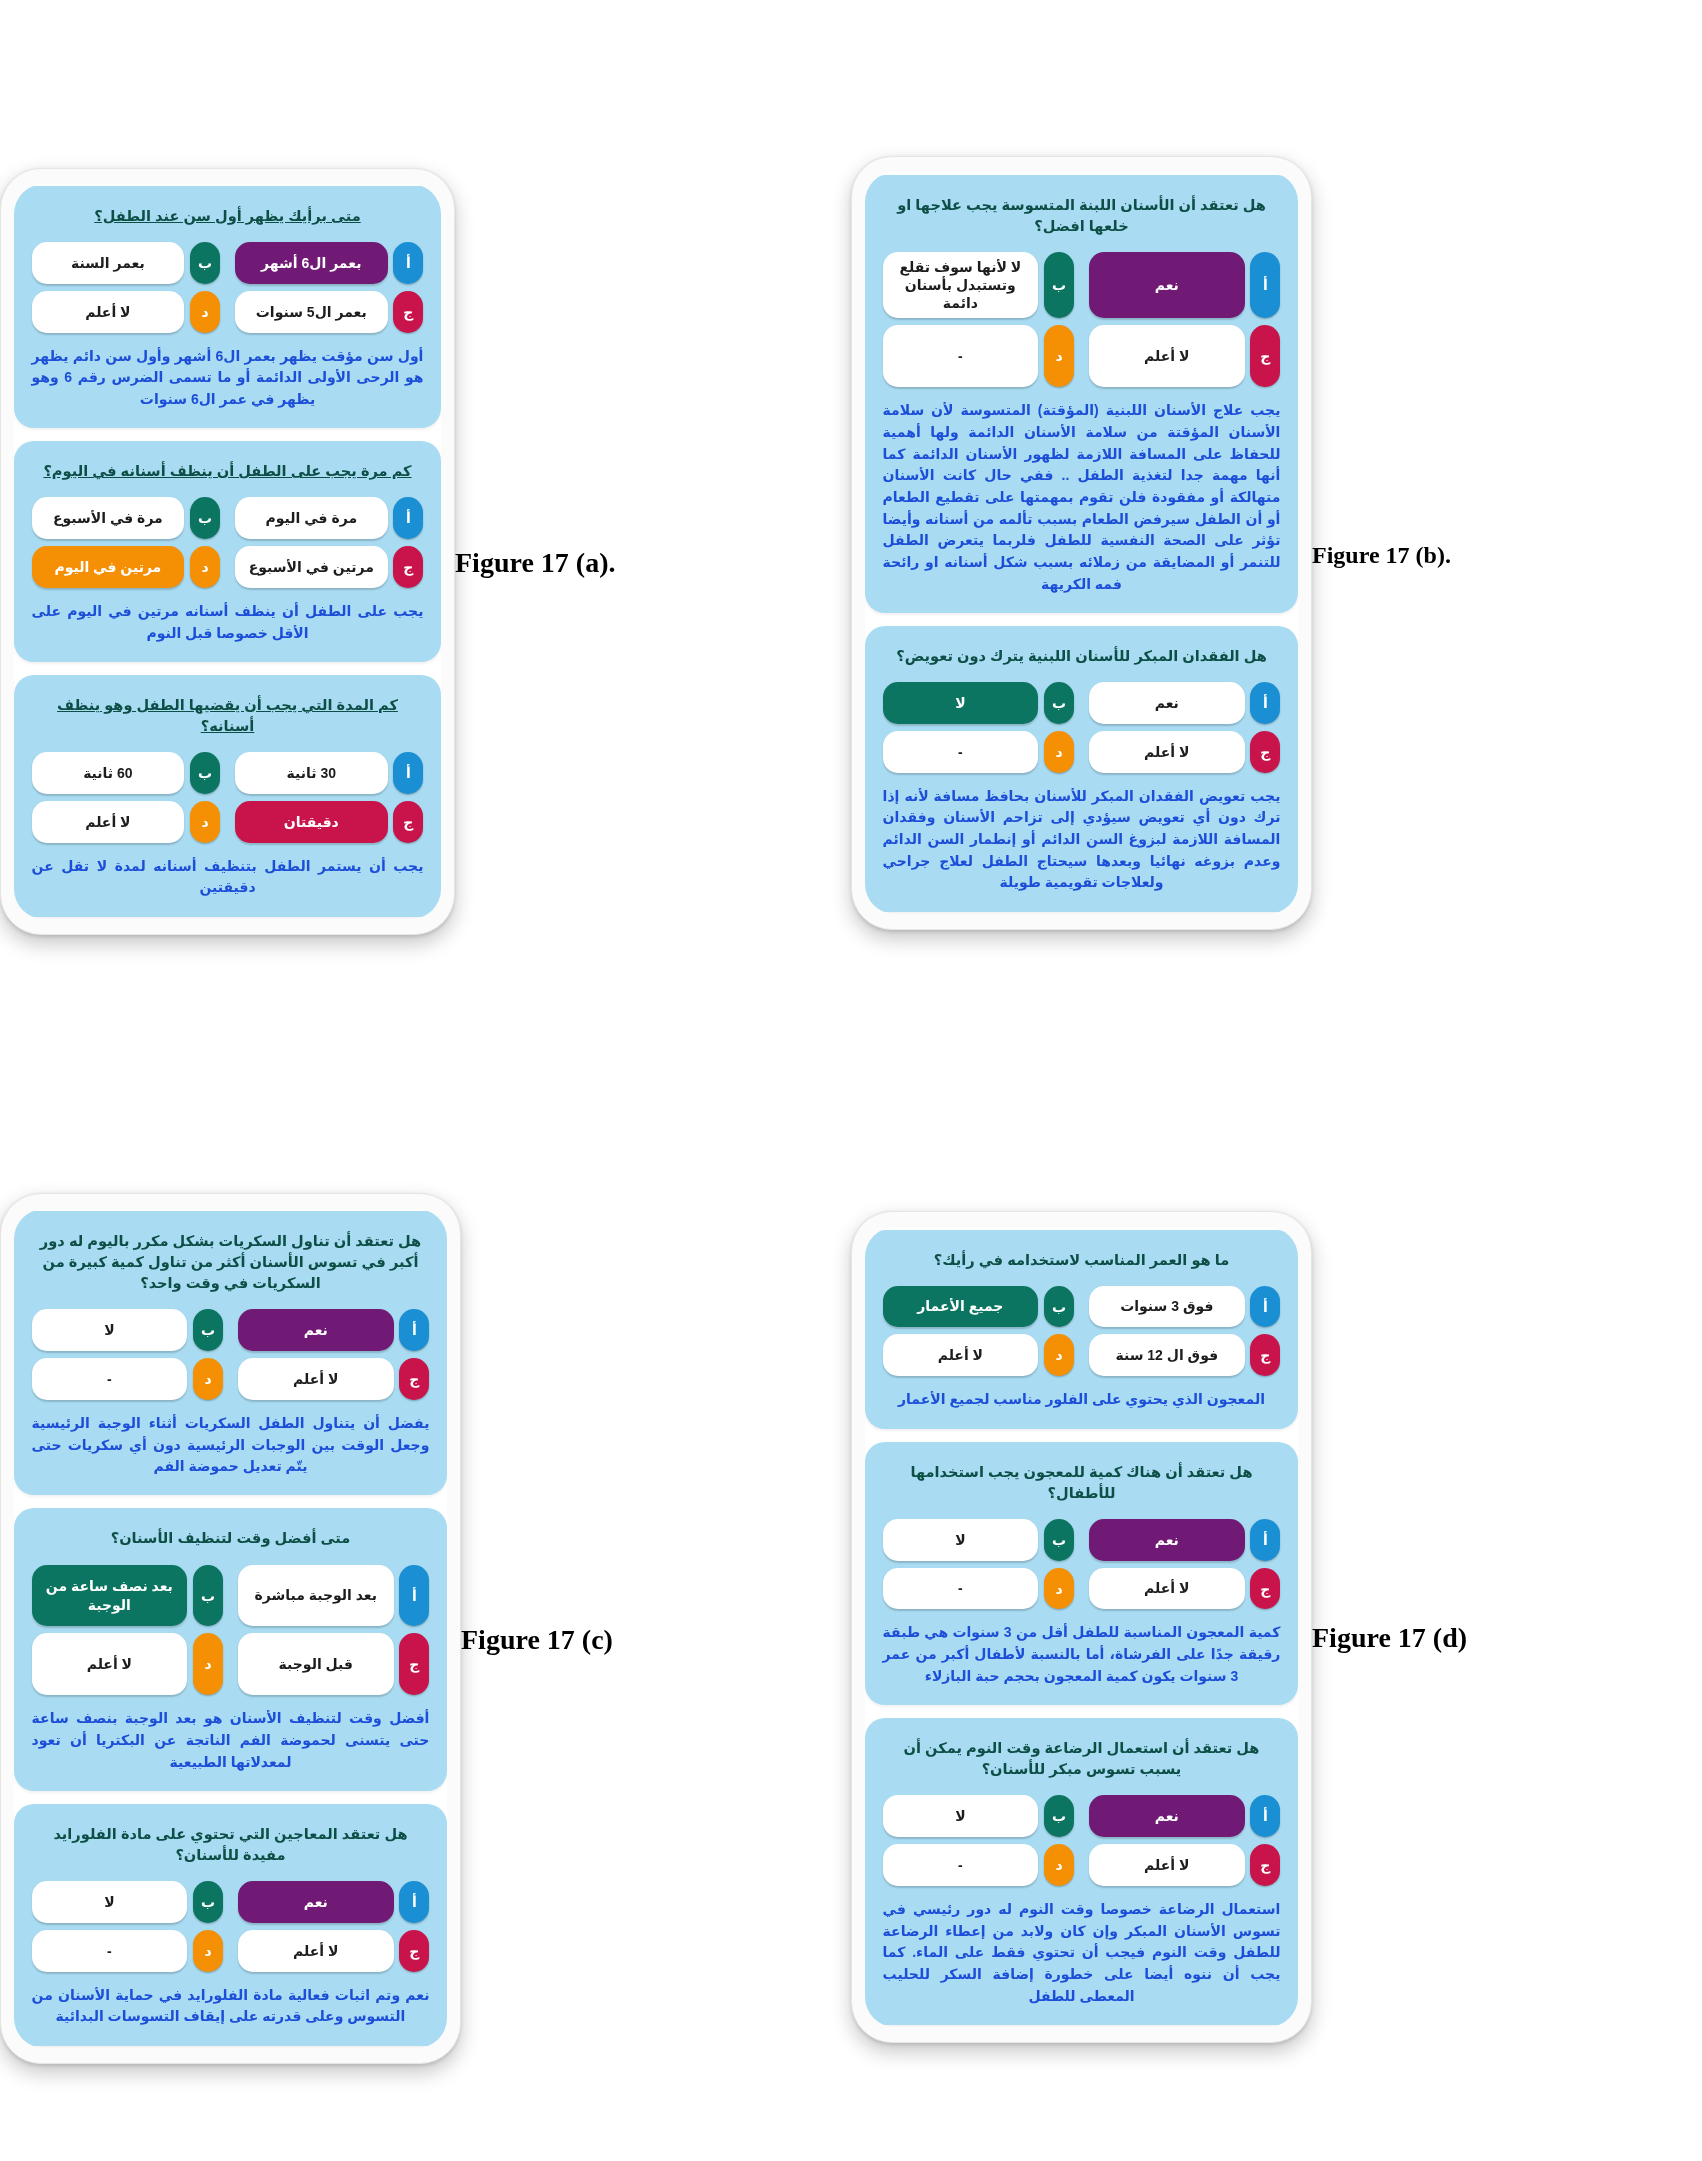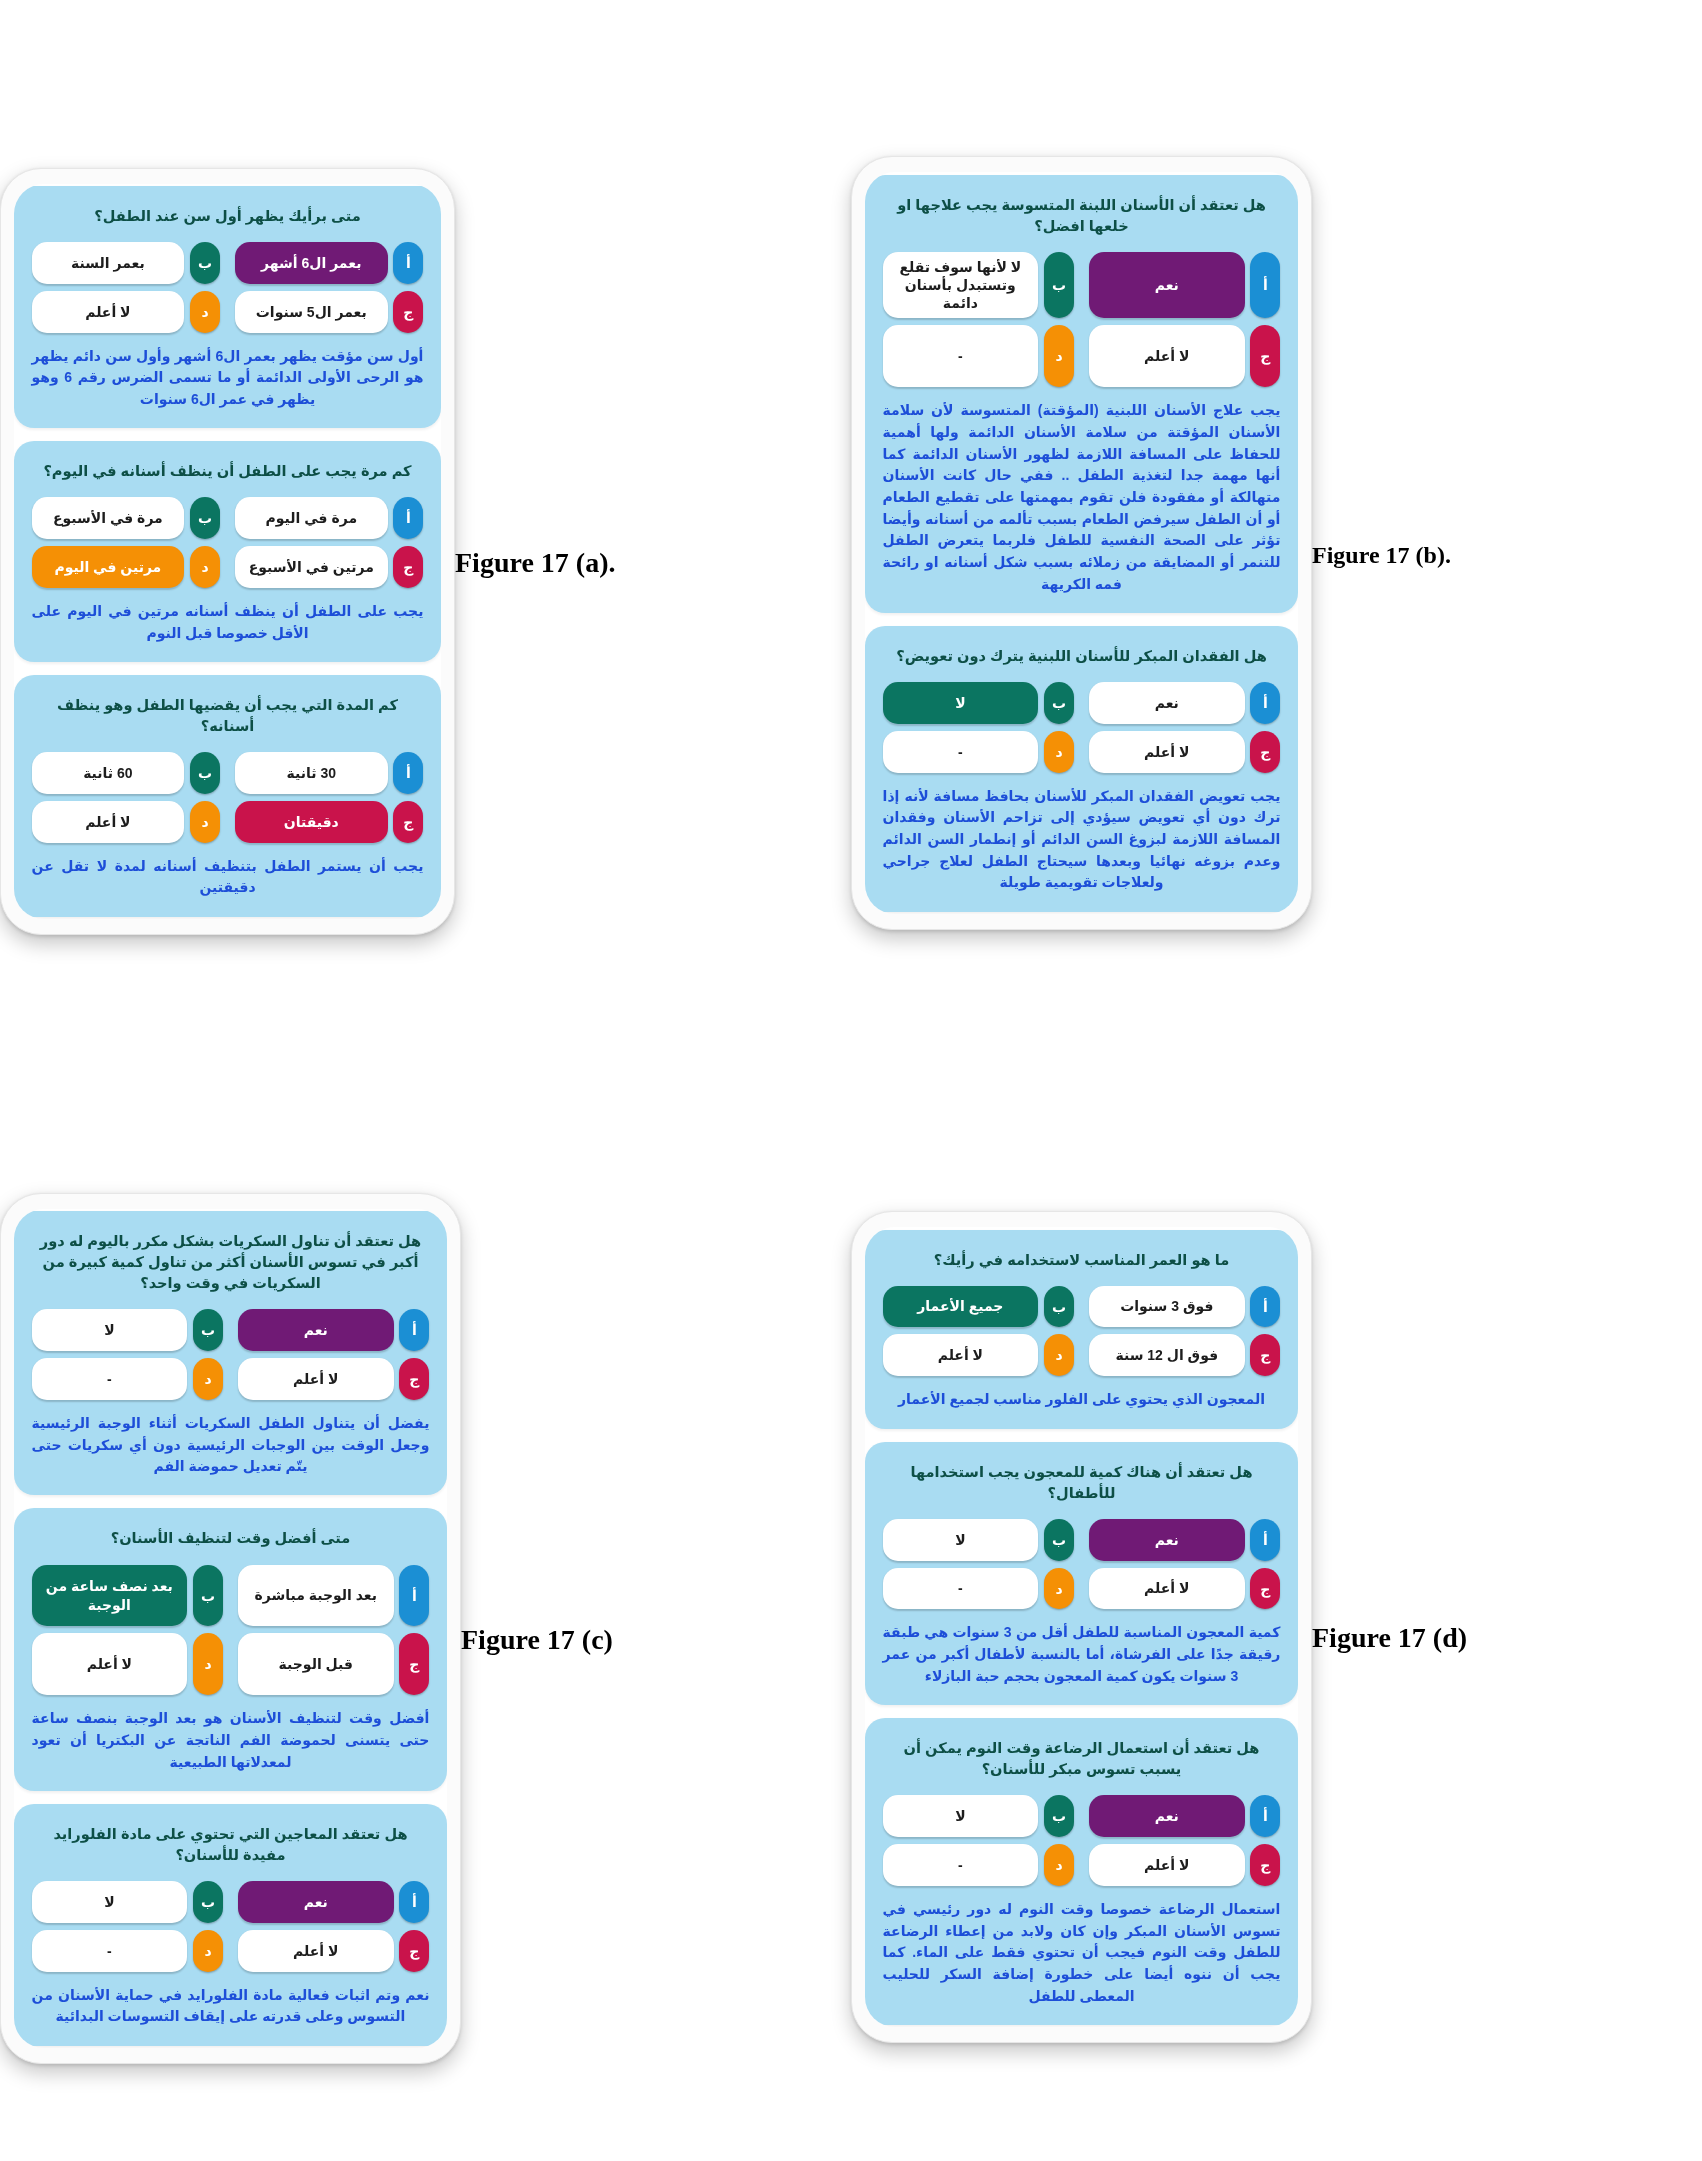--- a/index.html
+++ b/index.html
@@ -108,21 +108,21 @@
     font-family:"Liberation Serif","DejaVu Serif",serif;
     font-weight:bold;
     color:#000;
     text-align:center;
   }
   
   
   #q-a .phone-wrap{margin-top:22px;}
   #q-a .phone{width:427px;}
   #q-a .card{font-size:0;}
-  #q-a .q-text{font-size:14.6px;}
+  #q-a .q-text{font-size:14.6px;text-decoration:underline;}
   #q-a .pill{font-size:14px;}
   #q-a .badge{font-size:14px;}
   #q-a .expl{font-size:14px;}
   #q-a .caption{font-size:28px;margin-top:46px;}
   
   #q-b .phone-wrap{margin-top:5.9px;}
   #q-b .phone{width:433px;}
   #q-b .q-text{font-size:14.6px;}
   #q-b .pill{font-size:14px;}
   #q-b .badge{font-size:14px;}

